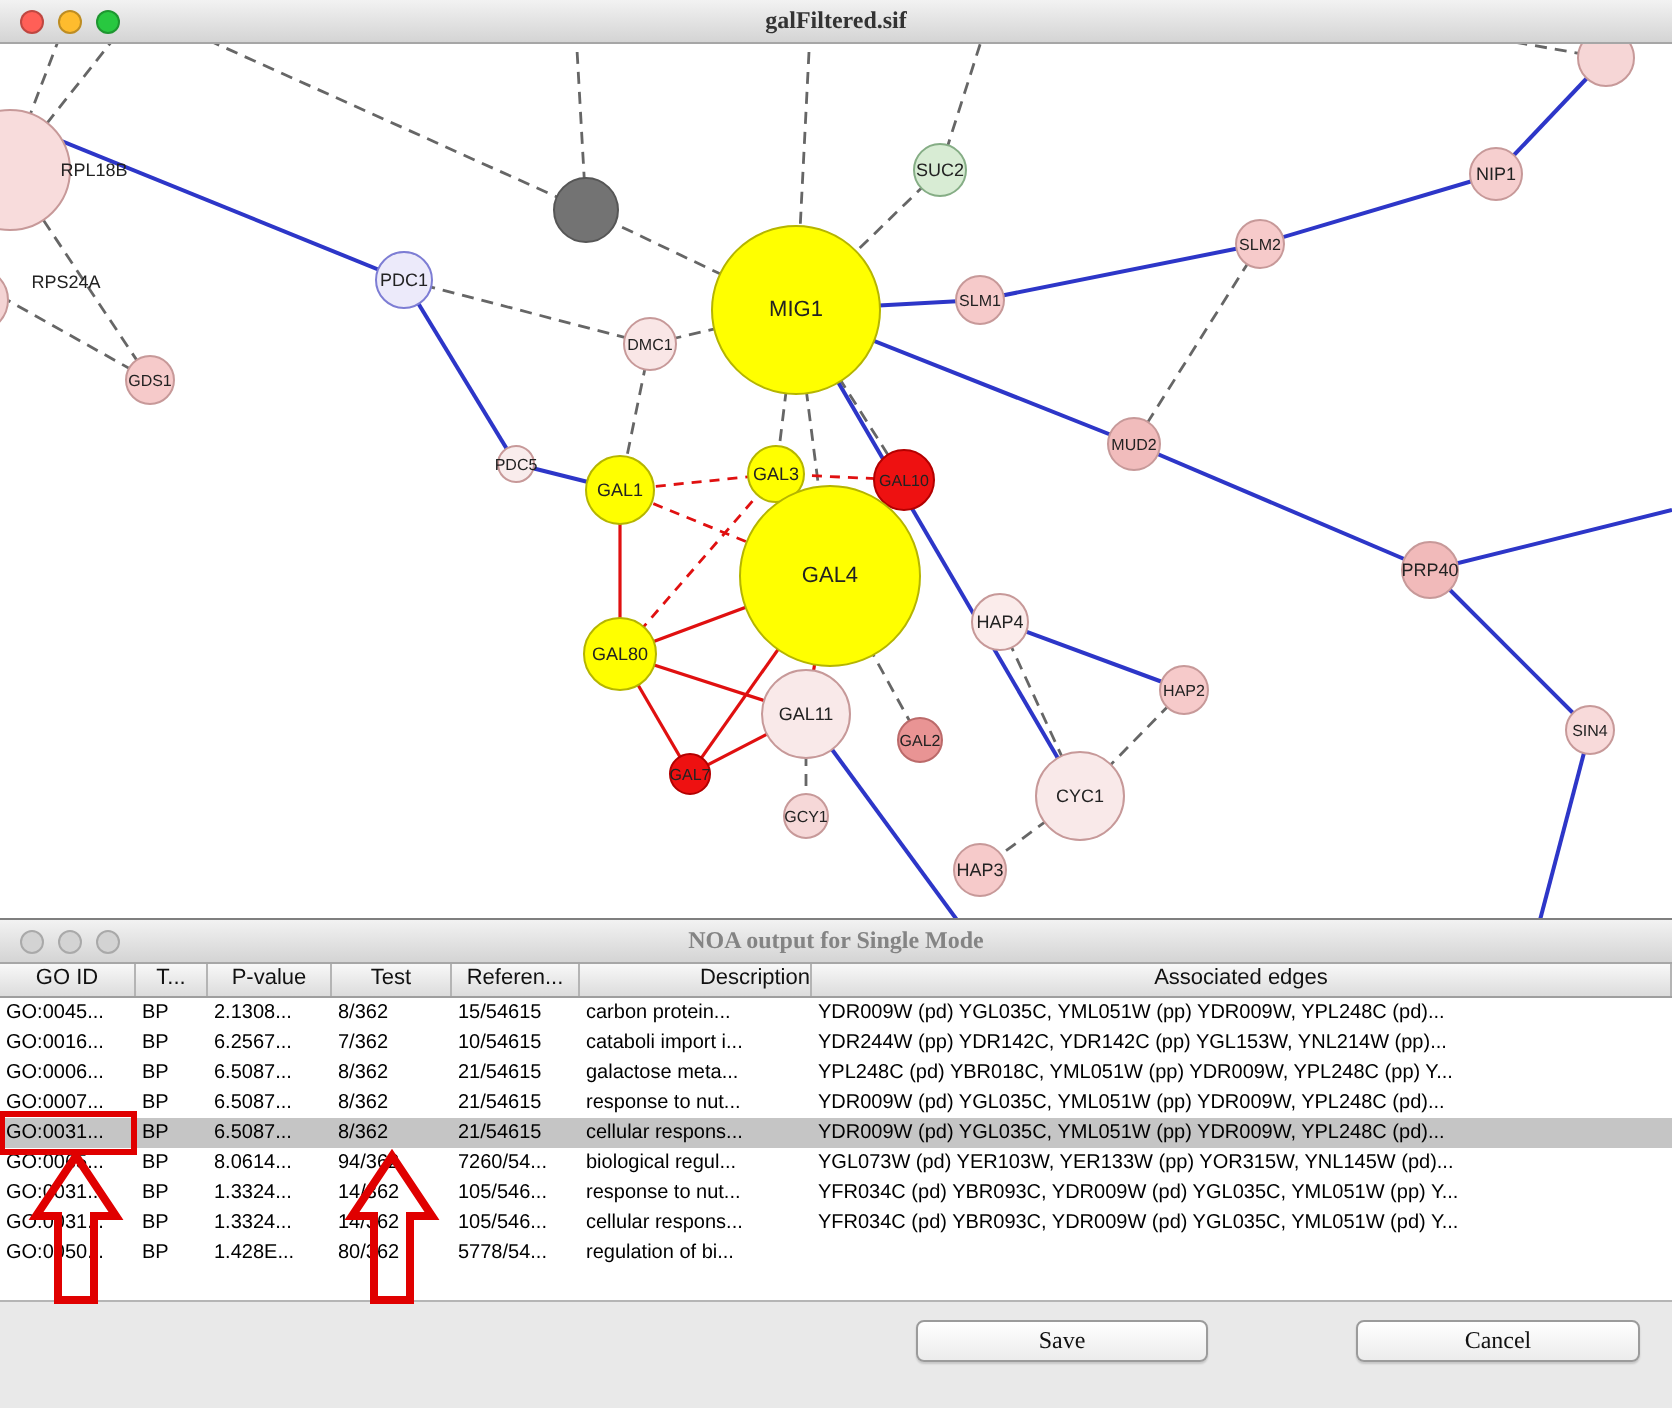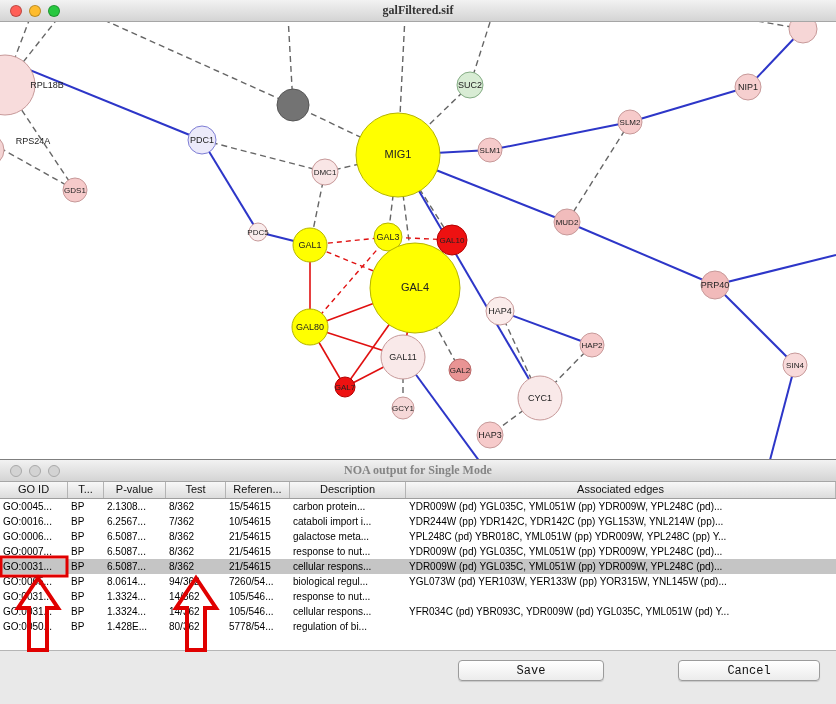--- a/index.html
+++ b/index.html
@@ -32,21 +32,21 @@
   .th{box-sizing:border-box;border-right:1px solid #b4b4b4;font-size:11px;color:#111;text-align:center;
     line-height:15px;overflow:hidden;white-space:nowrap;flex:none;}
   .tr{display:flex;height:15px;background:#fff;}
   .tr.sel{background:#c5c5c5;}
   .td{box-sizing:border-box;font-size:10px;color:#000;line-height:15px;padding:0 3px;overflow:hidden;white-space:nowrap;flex:none;}
 
   
   .footer{position:absolute;top:190px;left:0;width:836px;height:54px;}
   .btn{position:absolute;height:21px;border:1px solid #9b9b9b;border-radius:4px;
     background:linear-gradient(#ffffff,#ececec);font-size:12px;color:#111;
-    font-family:Liberation Mono, monospace;box-shadow:0 1px 1px rgba(0,0,0,.15);}
+    font-family:Liberation Serif, serif;box-shadow:0 1px 1px rgba(0,0,0,.15);}
   .btn.save{left:458px;top:10px;width:146px;}
   .btn.cancel{left:678px;top:10px;width:142px;}
 
   
   .annotations{position:absolute;left:0;top:0;width:836px;height:704px;pointer-events:none;z-index:10;}
 </style>
 </head>
 <body>
 
 <div class="screen">
@@ -181,21 +181,21 @@
       <div class="title inactive">NOA output for Single Mode</div>
     </div>
 
     <div class="table">
       <div class="thead" id="thead">
           <div class="th" style="width: 68px;">GO ID</div>
           <div class="th" style="width: 36px;">T...</div>
           <div class="th" style="width: 62px;">P-value</div>
           <div class="th" style="width: 60px;">Test</div>
           <div class="th" style="width: 64px;">Referen...</div>
-          <div class="th" style="width: 116px;">Description</div>
+          <div class="th" style="width: 116px; text-align: right;">Description</div>
           <div class="th" style="width: 430px;">Associated edges</div>
         </div>
       <div class="tbody" id="tbody">
           <div class="tr">
             <div class="td" style="width: 68px;">GO:0045...</div>
             <div class="td" style="width: 36px;">BP</div>
             <div class="td" style="width: 62px;">2.1308...</div>
             <div class="td" style="width: 60px;">8/362</div>
             <div class="td" style="width: 64px;">15/54615</div>
             <div class="td" style="width: 116px;">carbon protein...</div>
@@ -246,20 +246,21 @@
             <div class="td" style="width: 116px;">biological regul...</div>
             <div class="td" style="width: 430px;">YGL073W (pd) YER103W, YER133W (pp) YOR315W, YNL145W (pd)...</div>
           </div>
           <div class="tr">
             <div class="td" style="width: 68px;">GO:0031...</div>
             <div class="td" style="width: 36px;">BP</div>
             <div class="td" style="width: 62px;">1.3324...</div>
             <div class="td" style="width: 60px;">14/362</div>
             <div class="td" style="width: 64px;">105/546...</div>
             <div class="td" style="width: 116px;">response to nut...</div>
+            <div class="td" style="width: 430px;">YFR034C (pd) YBR093C, YDR009W (pd) YGL035C, YML051W (pp) Y...</div>
           </div>
           <div class="tr">
             <div class="td" style="width: 68px;">GO:0031...</div>
             <div class="td" style="width: 36px;">BP</div>
             <div class="td" style="width: 62px;">1.3324...</div>
             <div class="td" style="width: 60px;">14/362</div>
             <div class="td" style="width: 64px;">105/546...</div>
             <div class="td" style="width: 116px;">cellular respons...</div>
             <div class="td" style="width: 430px;">YFR034C (pd) YBR093C, YDR009W (pd) YGL035C, YML051W (pd) Y...</div>
           </div>

